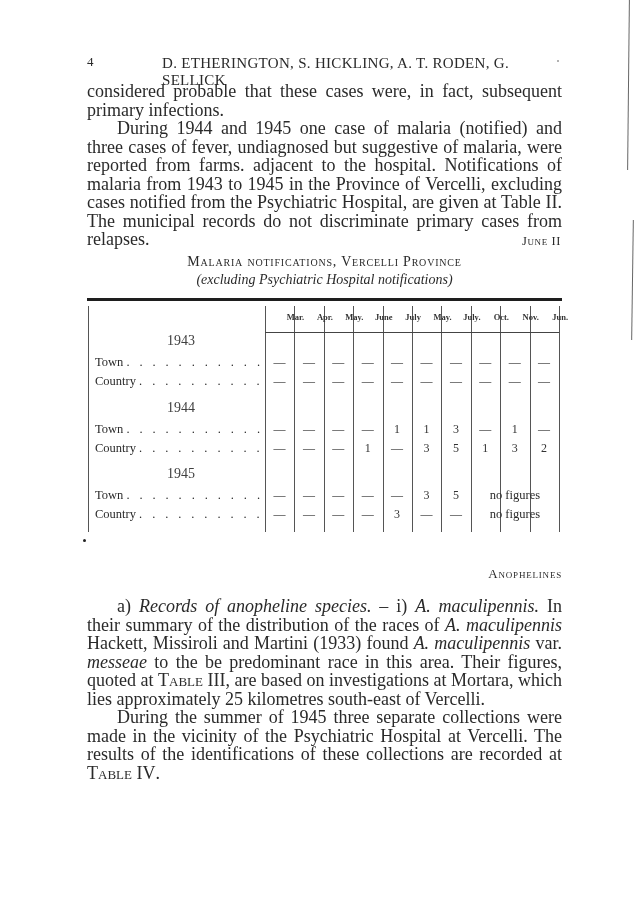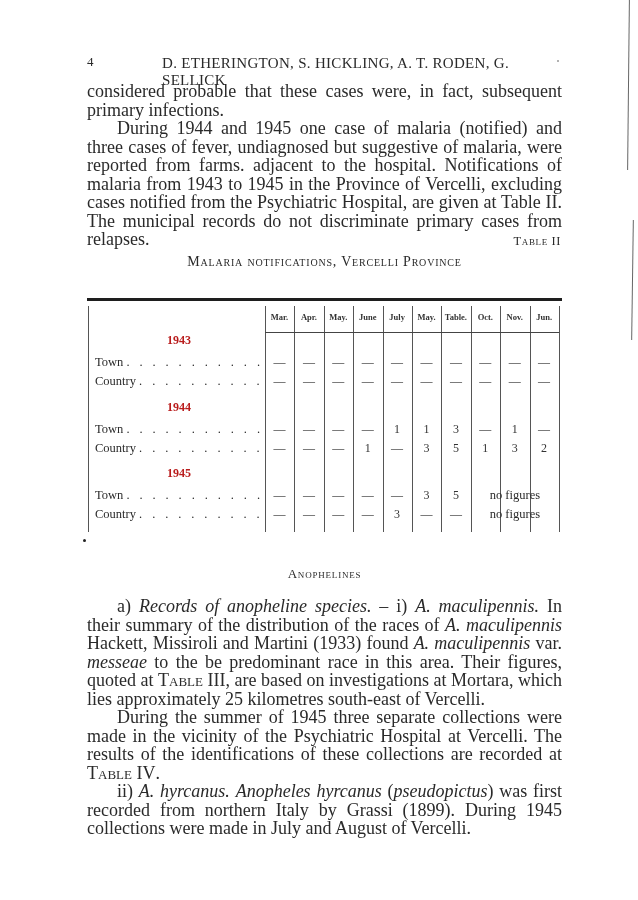--- a/index.html
+++ b/index.html
@@ -21,49 +21,50 @@
 
   .table-label { top: 234px; right: 77px; font-size: 12.5px; font-variant: small-caps; letter-spacing: 0.6px; }
   .table-title { top: 253px; left: 87px; width: 475px; text-align: center; font-size: 14px; line-height: 18px; }
   .table-title .t1 { font-variant: small-caps; letter-spacing: 0.8px; }
   .table-title .t2 { font-style: italic; }
 
   .table-wrap { top: 298px; left: 87px; width: 475px; height: 234px; }
   .rule-top { position: absolute; left: 0; top: 0; width: 475px; height: 3px; background: #1e1e1e; }
   .vline { position: absolute; width: 1px; background: #555; }
   .hline { position: absolute; height: 1px; background: #444; }
-  .mhead { position: absolute; top: 14px; font-size: 8.5px; text-align: center; width: 29px; font-weight: bold; color: #333; }
+  .mhead { position: absolute; top: 14px; font-size: 8.5px; text-align: center; width: 29px; font-weight: bold; color: #333; padding-left: 16px; }
   .cell { position: absolute; width: 29px; text-align: center; font-size: 12px; color: #333; }
   .stub { position: absolute; left: 8px; font-size: 12.5px; color: #2a2a2a; white-space: nowrap; }
   .stub .dots { letter-spacing: 3.4px; }
-  .year { position: absolute; left: 80px; font-size: 12px; color: #b91c1c; font-weight: bold; }
+  .year { position: absolute; left: 80px; font-size: 14px; color: #404040; }
   .nofig { position: absolute; width: 87px; text-align: center; font-size: 12.5px; color: #2a2a2a; }
 
-  .section-head { top: 566px; left: 87px; width: 475px; text-align: center; font-size: 13px; font-variant: small-caps; letter-spacing: 0.8px; }
+  .section-head { top: 566px; left: 87px; width: 475px; text-align: right; font-size: 13px; font-variant: small-caps; letter-spacing: 0.8px; }
 
   .margin-line { position: absolute; width: 1px; background: #666; }
   .bullet { position: absolute; left: 83px; top: 539px; width: 3px; height: 3px; background: #222; border-radius: 50%; }
 </style>
 </head>
 <body>
 
 <div class="abs header">
   <span class="page-num">4</span>
   <span class="running-head">D. ETHERINGTON, S. HICKLING, A. T. RODEN, G. SELLICK</span>
   <span class="speck"></span>
 </div>
 
 <div class="abs para" style="top:82px;">
   <p>considered probable that these cases were, in fact, subsequent primary infections.</p>
   <p class="indent">During 1944 and 1945 one case of malaria (notified) and three cases of fever, undiagnosed but suggestive of malaria, were reported from farms. adjacent to the hospital. Notifications of malaria from 1943 to 1945 in the Province of Vercelli, excluding cases notified from the Psychiatric Hospital, are given at Table II. The municipal records do not discriminate primary cases from relapses.</p>
 </div>
 
-<div class="abs table-label">Table II</div>
+<div class="abs table-label">June II</div>
 <div class="abs table-title">
   <div class="t1">Malaria notifications, Vercelli Province</div>
+  <div class="t2">(excluding Psychiatric Hospital notifications)</div>
 </div>
 
 <div class="abs table-wrap">
   <div class="rule-top"></div>
   <div id="table-grid">
       <div class="vline" style="left: 1px; top: 8px; height: 226px;"></div>
       <div class="vline" style="left: 178px; top: 8px; height: 226px;"></div>
       <div class="vline" style="left: 207.4px; top: 8px; height: 226px;"></div>
       <div class="vline" style="left: 236.8px; top: 8px; height: 226px;"></div>
       <div class="vline" style="left: 266.2px; top: 8px; height: 226px;"></div>
@@ -74,21 +75,21 @@
       <div class="vline" style="left: 413.2px; top: 8px; height: 226px;"></div>
       <div class="vline" style="left: 442.6px; top: 8px; height: 226px;"></div>
       <div class="vline" style="left: 472px; top: 8px; height: 226px;"></div>
       <div class="hline" style="left: 178px; top: 34px; width: 294px;"></div>
       <div class="mhead" style="left: 178px;">Mar.</div>
       <div class="mhead" style="left: 207.4px;">Apr.</div>
       <div class="mhead" style="left: 236.8px;">May.</div>
       <div class="mhead" style="left: 266.2px;">June</div>
       <div class="mhead" style="left: 295.6px;">July</div>
       <div class="mhead" style="left: 325px;">May.</div>
-      <div class="mhead" style="left: 354.4px;">Table.</div>
+      <div class="mhead" style="left: 354.4px;">July.</div>
       <div class="mhead" style="left: 383.8px;">Oct.</div>
       <div class="mhead" style="left: 413.2px;">Nov.</div>
       <div class="mhead" style="left: 442.6px;">Jun.</div>
       <div class="year" style="top: 35px;">1943</div>
       <div class="stub" style="top: 57px;"><span>Town </span><span class="dots">. . . . . . . . . . .</span></div>
       <div class="cell" style="left: 178px; top: 57px;">—</div>
       <div class="cell" style="left: 207.4px; top: 57px;">—</div>
       <div class="cell" style="left: 236.8px; top: 57px;">—</div>
       <div class="cell" style="left: 266.2px; top: 57px;">—</div>
       <div class="cell" style="left: 295.6px; top: 57px;">—</div>
@@ -153,17 +154,16 @@
     </div>
 </div>
 
 <div class="bullet"></div>
 
 <div class="abs section-head">Anophelines</div>
 
 <div class="abs para" style="top:597px;">
   <p class="indent"><span>a) </span><i>Records of anopheline species.</i><span> – i) </span><i>A. maculipennis.</i><span> In their summary of the distribution of the races of </span><i>A. maculipennis</i><span> Hackett, Missiroli and Martini (1933) found </span><i>A. maculipennis</i><span> var. </span><i>messeae</i><span> to the be predominant race in this area. Their figures, quoted at </span><span class="smallcaps">Table III</span><span>, are based on investigations at Mortara, which lies approximately 25 kilometres south-east of Vercelli.</span></p>
   <p class="indent"><span>During the summer of 1945 three separate collections were made in the vicinity of the Psychiatric Hospital at Vercelli. The results of the identifications of these collections are recorded at </span><span class="smallcaps">Table IV</span><span>.</span></p>
-  <p class="indent"><span>ii) </span><i>A. hyrcanus.</i><span> </span><i>Anopheles hyrcanus</i><span> (</span><i>pseudopictus</i><span>) was first recorded from northern Italy by Grassi (1899). During 1945 collections were made in July and August of Vercelli.</span></p>
 </div>
 
 <div class="margin-line" style="left:628px; top:0px; height:170px; transform:rotate(0.6deg);"></div>
 <div class="margin-line" style="left:632px; top:220px; height:120px; transform:rotate(0.8deg);"></div>
 
 </body></html>

